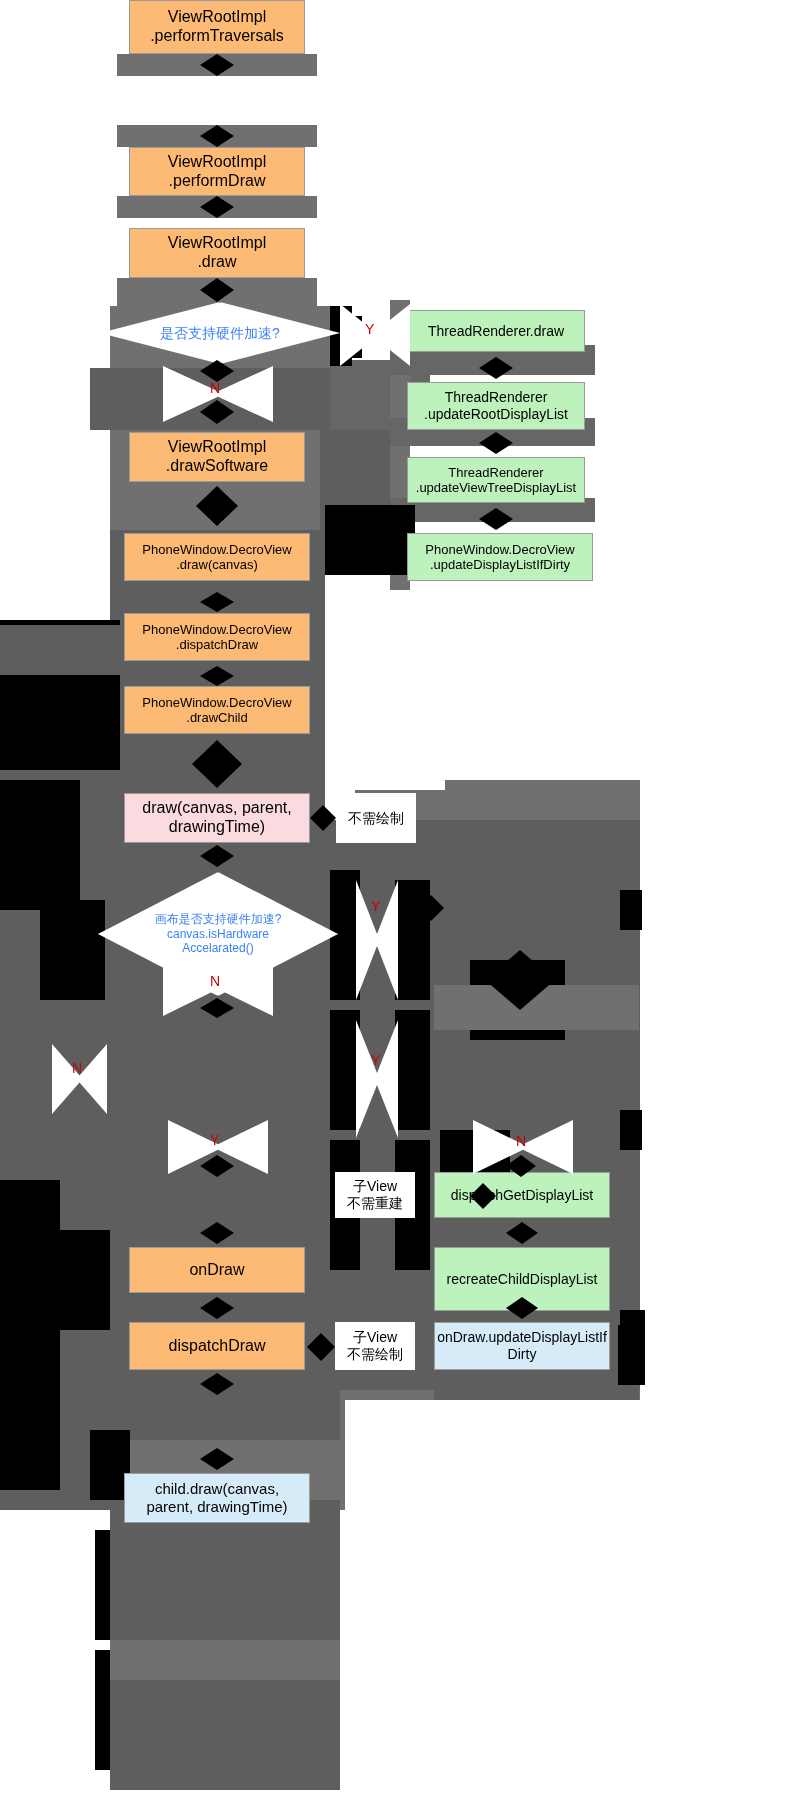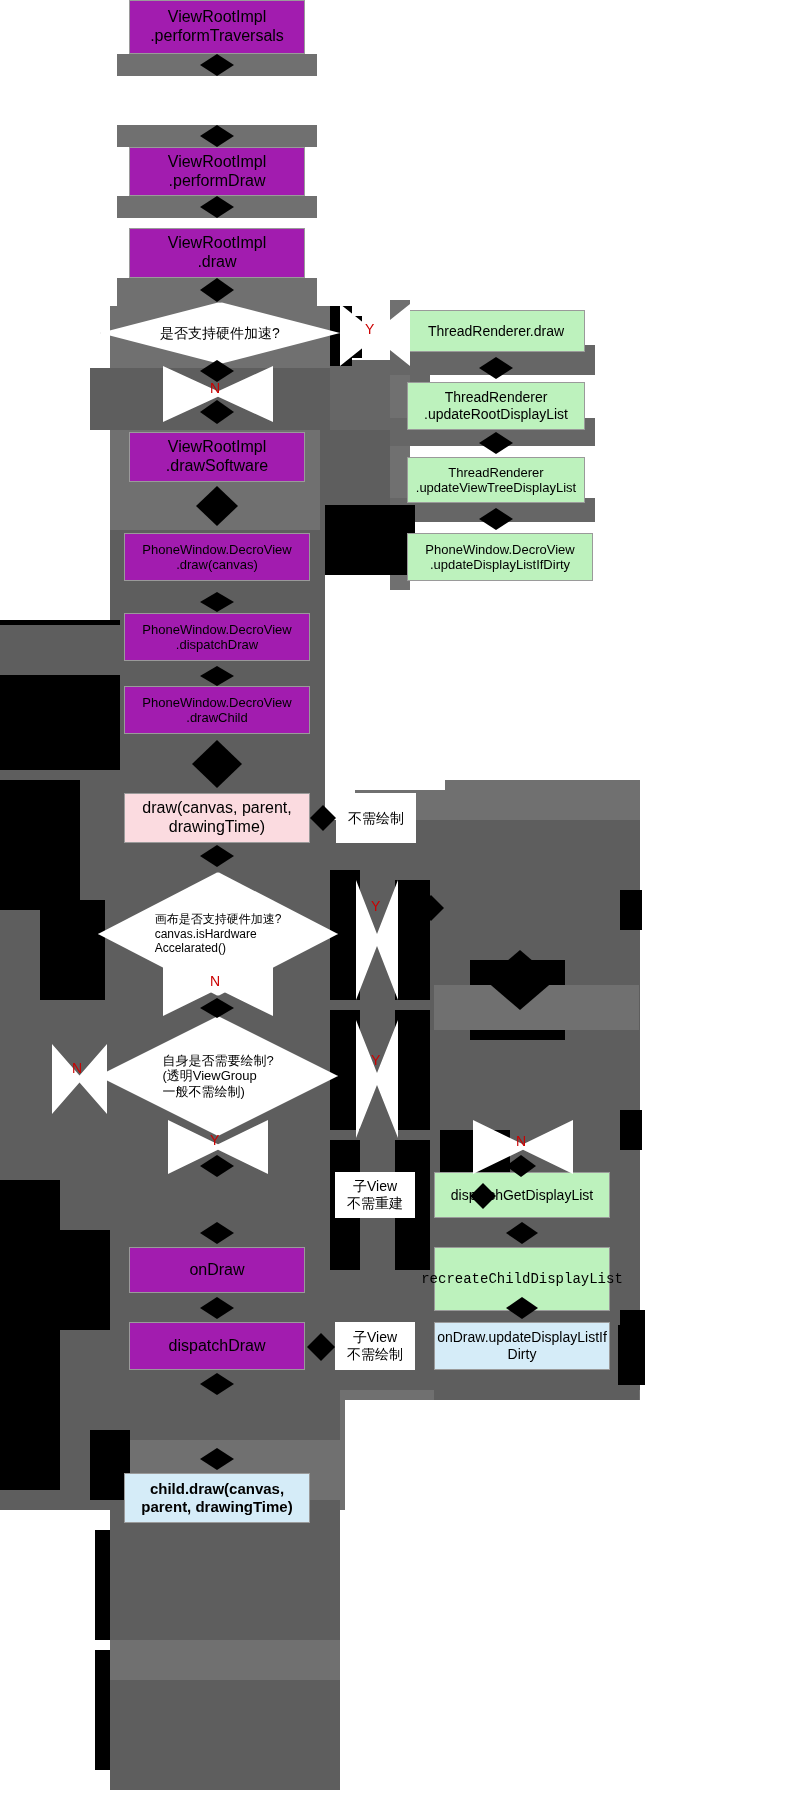--- a/index.html
+++ b/index.html
@@ -32,28 +32,28 @@
     display: flex;
     align-items: center;
     justify-content: center;
     text-align: center;
     border: 1px solid #9a9a9a;
     line-height: 1.18;
     padding: 2px 4px;
     white-space: pre-line;
     z-index: 20;
   }
-  .node.cream  { background: #a21caf; }
+  .node.cream  { background: #fdba74; }
   .node.green  { background: #bdf2bd; }
   .node.pink   { background: #fbdbe0; }
   .node.blue   { background: #d5ecf8; }
   .node.white  { background: #ffffff; border-color: #ffffff; }
 
   .fs16 { font-size: 16px; }
-  .fs15 { font-size: 15px; font-weight: bold; }
+  .fs15 { font-size: 15px; }
   .fs14 { font-size: 14px; }
   .fs13 { font-size: 13px; }
   .fs12 { font-size: 12px; }
 
   
   .diamond {
     position: absolute;
     z-index: 20;
   }
   .diamond .dshape {
@@ -62,23 +62,24 @@
     background: #ffffff;
     border: 1px solid #9a9a9a;
     clip-path: polygon(50% 0%, 100% 50%, 50% 100%, 0% 50%);
   }
   .diamond .dtext {
     position: absolute;
     inset: 0;
     display: flex;
     align-items: center;
     justify-content: center;
+    text-align: center;
     white-space: pre-line;
     line-height: 1.2;
-    color: #000000;
+    color: #3b82f6;
   }
 
   
   .arrowhead {
     position: absolute;
     background: #000000;
     clip-path: polygon(50% 0%, 100% 50%, 50% 100%, 0% 50%);
     z-index: 30;
   }
 
@@ -230,26 +231,20 @@
     <div class="dshape"></div>
     <div class="dtext fs12">画布是否支持硬件加速?
 canvas.isHardware
 Accelarated()</div>
   </div>
 
   <div class="branch-bg" style="left:163px;top:956px;width:110px;height:60px;"></div>
   <div class="branch" style="left:210px;top:973px;">N</div>
   <div class="arrowhead" style="left:200px;top:998px;width:34px;height:20px;"></div>
 
-  <div class="diamond" style="left:98px;top:1016px;width:240px;height:120px;">
-    <div class="dshape"></div>
-    <div class="dtext fs13">自身是否需要绘制?
-(透明ViewGroup
-一般不需绘制)</div>
-  </div>
 
   <div class="branch-bg" style="left:52px;top:1044px;width:55px;height:70px;"></div>
   <div class="branch" style="left:72px;top:1060px;">N</div>
 
   <div class="branch-bg" style="left:168px;top:1120px;width:100px;height:54px;"></div>
   <div class="branch" style="left:210px;top:1132px;">Y</div>
   <div class="arrowhead" style="left:200px;top:1155px;width:34px;height:22px;"></div>
 
 
   <div class="arrowhead" style="left:200px;top:1222px;width:34px;height:22px;"></div>
@@ -311,20 +306,20 @@
   <div class="arrowhead" style="left:506px;top:1155px;width:30px;height:22px;"></div>
 
   <div class="node green fs14" style="left:434px;top:1172px;width:176px;height:46px;">dispatchGetDisplayList</div>
 
   <div class="arrowhead" style="left:470px;top:1183px;width:26px;height:26px;"></div>
   <div class="node white fs14" style="left:335px;top:1172px;width:80px;height:46px;">子View
 不需重建</div>
 
   <div class="arrowhead" style="left:506px;top:1222px;width:32px;height:22px;"></div>
 
-  <div class="node green fs14" style="left:434px;top:1247px;width:176px;height:64px;font-family:Liberation Mono, monospace;">recreateChildDisplayList</div>
+  <div class="node green fs14" style="left:434px;top:1247px;width:176px;height:64px;">recreateChildDisplayList</div>
 
   <div class="arrowhead" style="left:506px;top:1297px;width:32px;height:22px;"></div>
 
   <div class="node blue fs14" style="left:434px;top:1322px;width:176px;height:48px;">onDraw.updateDisplayListIf
 Dirty</div>
 
 </div>
 
 </body></html>

